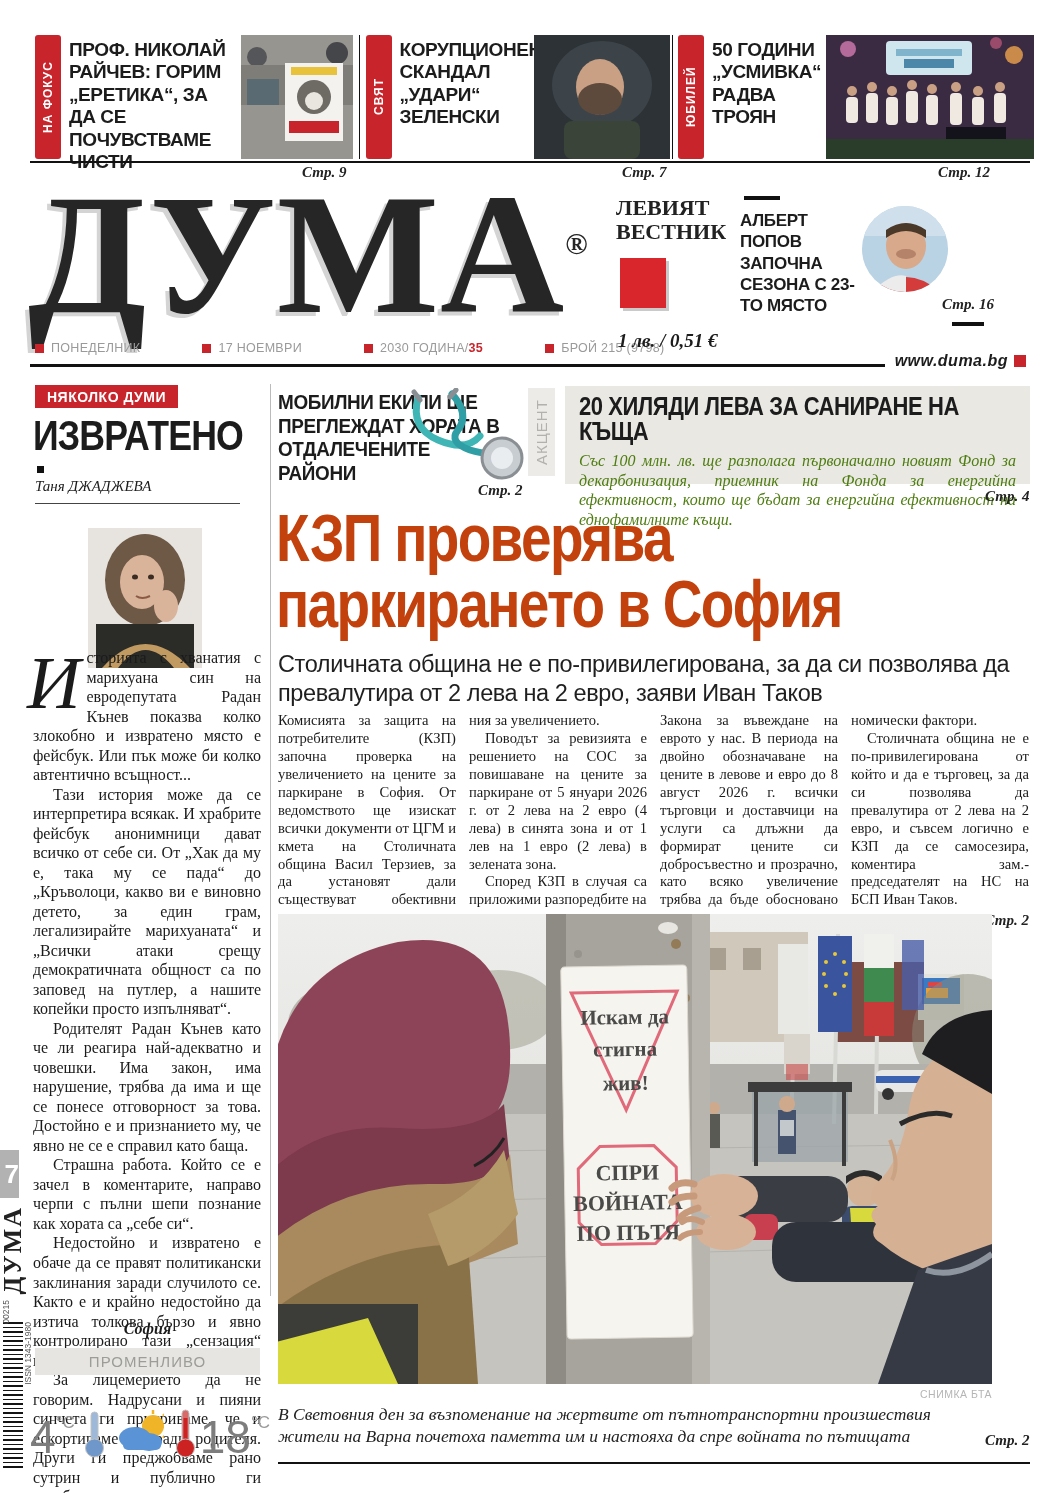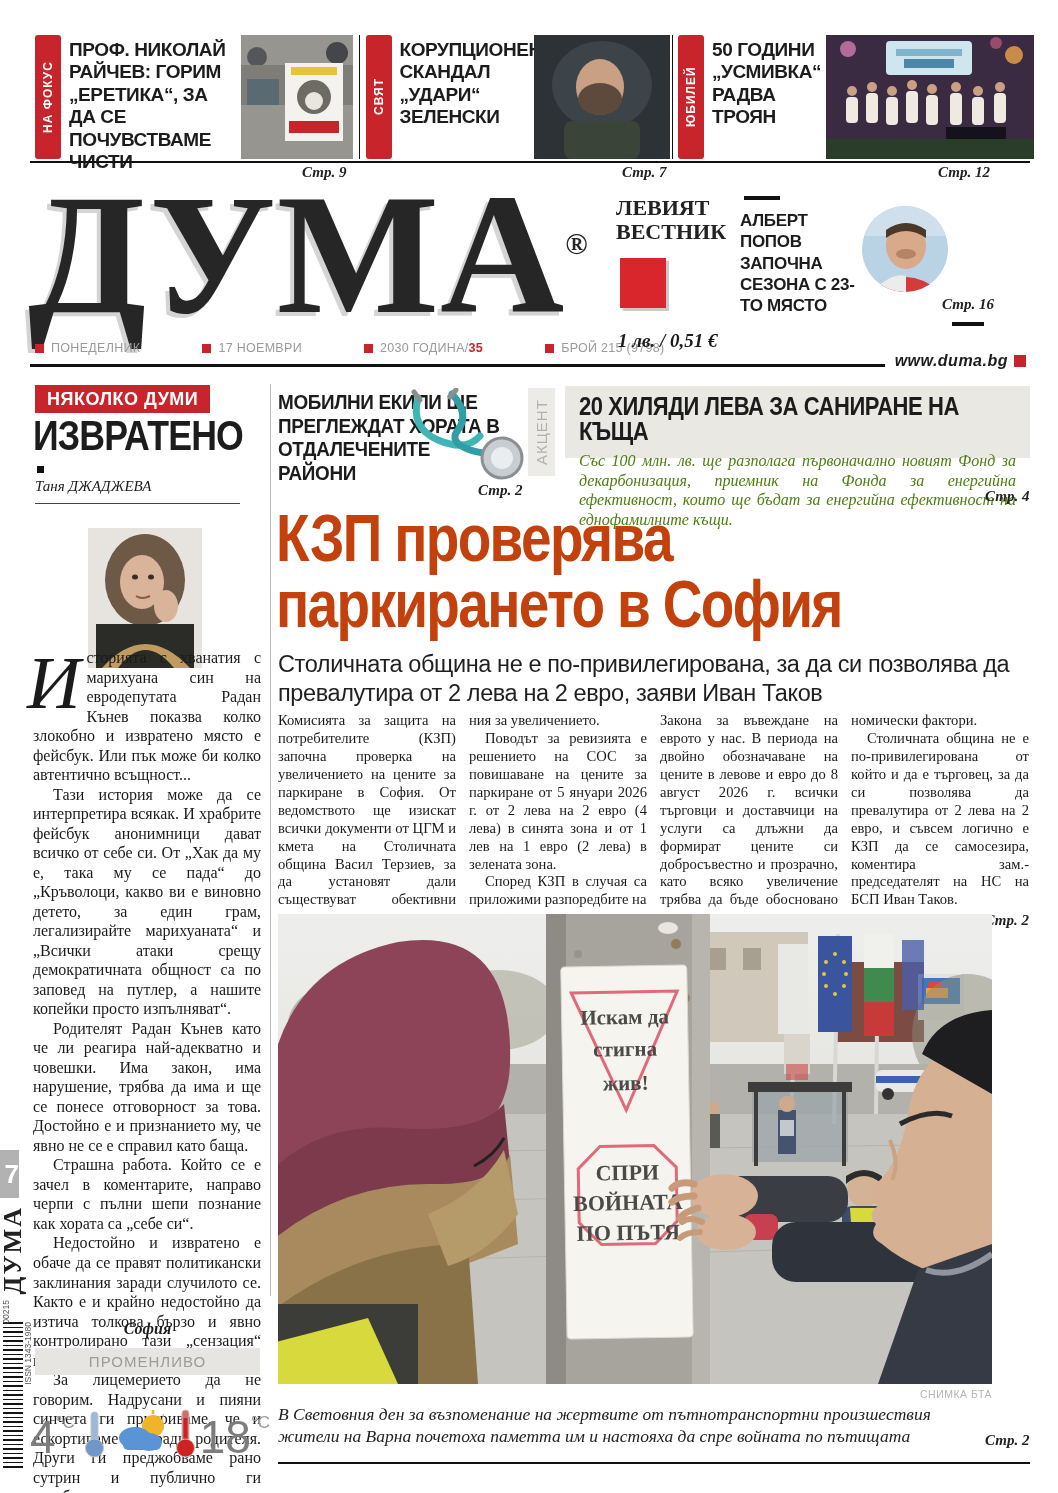--- a/index.html
+++ b/index.html
@@ -43,21 +43,21 @@
   .price{position:absolute;left:618px;top:330px;font-family:"Liberation Serif",serif;
      font-weight:bold;font-style:italic;font-size:19px;}
   .mast-rule{position:absolute;left:30px;top:364px;width:1000px;height:3px;background:#111;}
   .site{position:absolute;right:28px;top:352px;background:#fff;padding:0 4px 0 10px;
      font-weight:bold;font-style:italic;font-size:16px;letter-spacing:.5px;display:flex;align-items:center;gap:6px;}
   .site-sq{width:12px;height:12px;background:#c8242b;display:inline-block;}
 
   
   .col-divider{position:absolute;left:270px;top:384px;width:1px;height:912px;background:#bbb;}
   .op-label{position:absolute;left:35px;top:385px;background:#c8242b;color:#fff;font-weight:bold;
-     font-size:18px;padding:4px 12px 3px;letter-spacing:.5px;}
+     font-size:14px;padding:4px 12px 3px;letter-spacing:.5px;}
   .op-title{position:absolute;left:33px;top:412px;font-size:42px;font-weight:bold;letter-spacing:-1px;}
   .op-bullet{position:absolute;left:37px;top:466px;width:7px;height:7px;background:#111;}
   .op-author{position:absolute;left:35px;top:478px;font-family:"Liberation Serif",serif;font-style:italic;font-size:15px;}
   .op-rule{position:absolute;left:35px;top:503px;width:205px;height:1px;background:#444;}
   .op-photo{position:absolute;left:88px;top:528px;width:114px;height:140px;overflow:hidden;}
   .op-body{position:absolute;left:33px;top:648px;width:228px;font-family:"Liberation Serif",serif;
      font-size:16px;line-height:1.22;text-align:justify;color:#1b1b1b;}
   .op-body p{margin:0;text-indent:20px;}
   .op-body p.nf{text-indent:0;}
   .dropcap{float:left;font-family:"Liberation Serif",serif;font-style:italic;font-size:74px;line-height:.8;
@@ -80,21 +80,21 @@
   .issn{position:absolute;left:23px;top:1322px;font-size:8.5px;color:#555;writing-mode:vertical-rl;transform:rotate(180deg);}
   .bcnum{position:absolute;left:1px;top:1300px;font-size:8.5px;color:#555;writing-mode:vertical-rl;transform:rotate(180deg);}
 
   
   .mob-title{position:absolute;left:278px;top:390px;width:255px;font-weight:bold;font-size:21px;line-height:1.13;letter-spacing:-.4px;}
   .mob-img{position:absolute;left:400px;top:388px;}
   .mob-page{position:absolute;left:478px;top:482px;}
   .akcent-tab{position:absolute;left:528px;top:388px;width:27px;height:88px;background:#ecebe7;color:#b3b1ad;
      font-size:15px;letter-spacing:1px;display:flex;align-items:center;justify-content:center;
      writing-mode:vertical-rl;transform:rotate(180deg);}
-  .san-box{position:absolute;left:565px;top:386px;width:465px;height:72px;background:#e9e8e3;padding:8px 14px;box-sizing:border-box;}
+  .san-box{position:absolute;left:565px;top:386px;width:465px;height:98px;background:#e9e8e3;padding:8px 14px;box-sizing:border-box;}
   .san-title{font-weight:bold;font-size:25px;letter-spacing:-.5px;line-height:1;}
   .san-text{margin-top:7px;font-family:"Liberation Serif",serif;font-style:italic;font-size:16px;line-height:1.22;text-align:justify;color:#4d7c0f;}
   .san-page{position:absolute;left:985px;top:488px;}
 
   
   .headline{position:absolute;left:276px;top:505px;width:754px;font-weight:bold;color:#c2410c;line-height:.98;}
   .headline .ln{display:block;font-size:67px;transform:scaleX(.82);transform-origin:0 50%;white-space:nowrap;letter-spacing:-2px;}
   .subhead{position:absolute;left:278px;top:650px;width:750px;font-size:23.5px;line-height:1.22;letter-spacing:-.4px;color:#1f1f1f;}
   .cols{position:absolute;left:278px;top:712px;width:752px;display:flex;gap:13px;}
   .colx{width:178px;font-family:"Liberation Serif",serif;font-size:14.6px;line-height:1.23;text-align:justify;color:#1b1b1b;}

